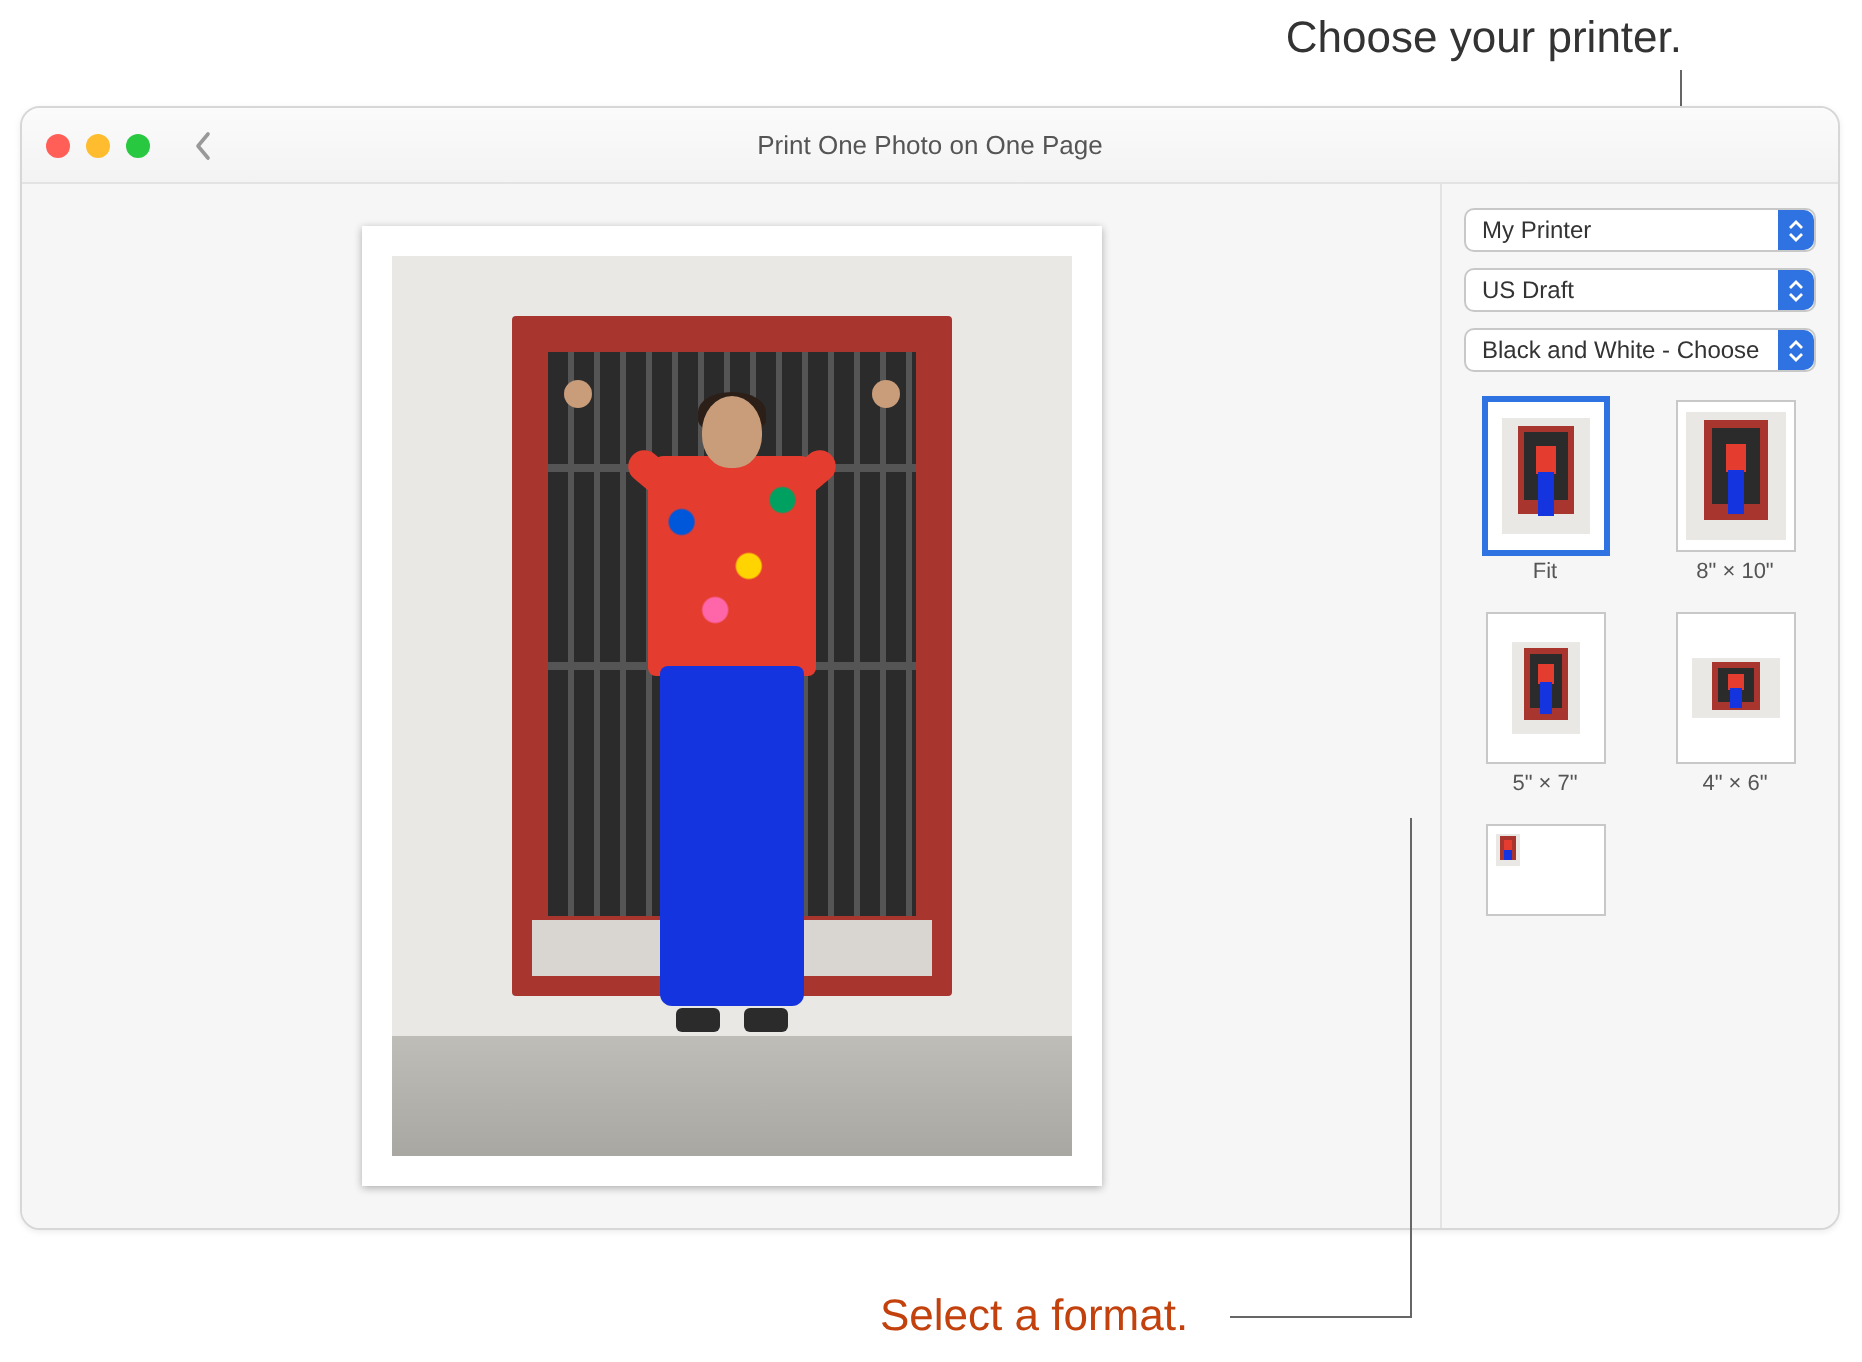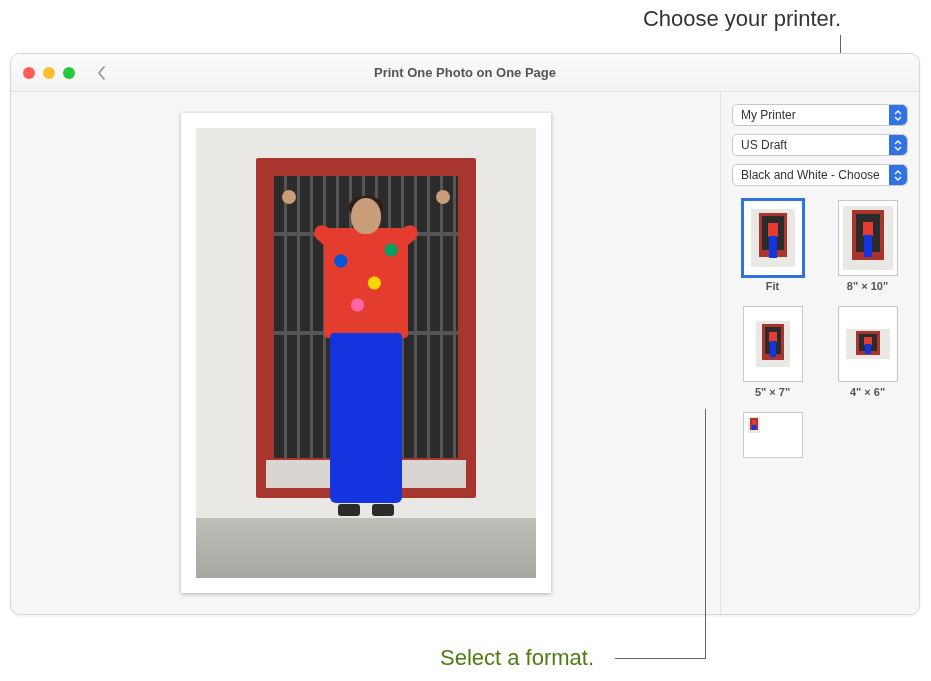--- a/index.html
+++ b/index.html
@@ -25,21 +25,21 @@
     right: 90px;
     width: 1px;
     height: 70px;
     background: #666;
   }
   .callout-bottom {
     position: absolute;
     bottom: 10px;
     left: 440px;
     font-size: 22px;
-    color: #4d7c0f;
+    color: #c2410c;
   }
   .callout-bottom-line {
     position: absolute;
     bottom: 22px;
     left: 615px;
     width: 90px;
     height: 1px;
     background: #666;
   }
   .callout-bottom-line2 {
@@ -91,21 +91,20 @@
     left: 80px;
     top: 8px;
     width: 22px; height: 22px;
     display:flex; align-items:center; justify-content:center;
     color:#888;
   }
   .title-text {
     margin: 0 auto;
     font-size: 13px;
     color: #555;
-    font-weight: bold;
   }
 
   .content {
     flex:1;
     display:flex;
     overflow:hidden;
   }
   .preview-pane {
     flex:1;
     display:flex;
@@ -227,21 +226,20 @@
     display:flex; flex-direction:column; align-items:center; justify-content:center;
     gap:1px;
   }
   .chev svg { width:8px; height:5px; }
 
   .format-grid {
     display:grid;
     grid-template-columns: 1fr 1fr;
     gap: 14px 14px;
     margin-top: 6px;
-    font-weight: bold;
   }
   .format-item { display:flex; flex-direction:column; align-items:center; gap:4px; }
   .thumb-wrap {
     width:60px; height:76px;
     background:#fff;
     border:1px solid #c8c8c8;
     display:flex; align-items:center; justify-content:center;
     position:relative;
   }
   .thumb-wrap.selected { outline:3px solid #2f72e2; outline-offset:-1px;}

